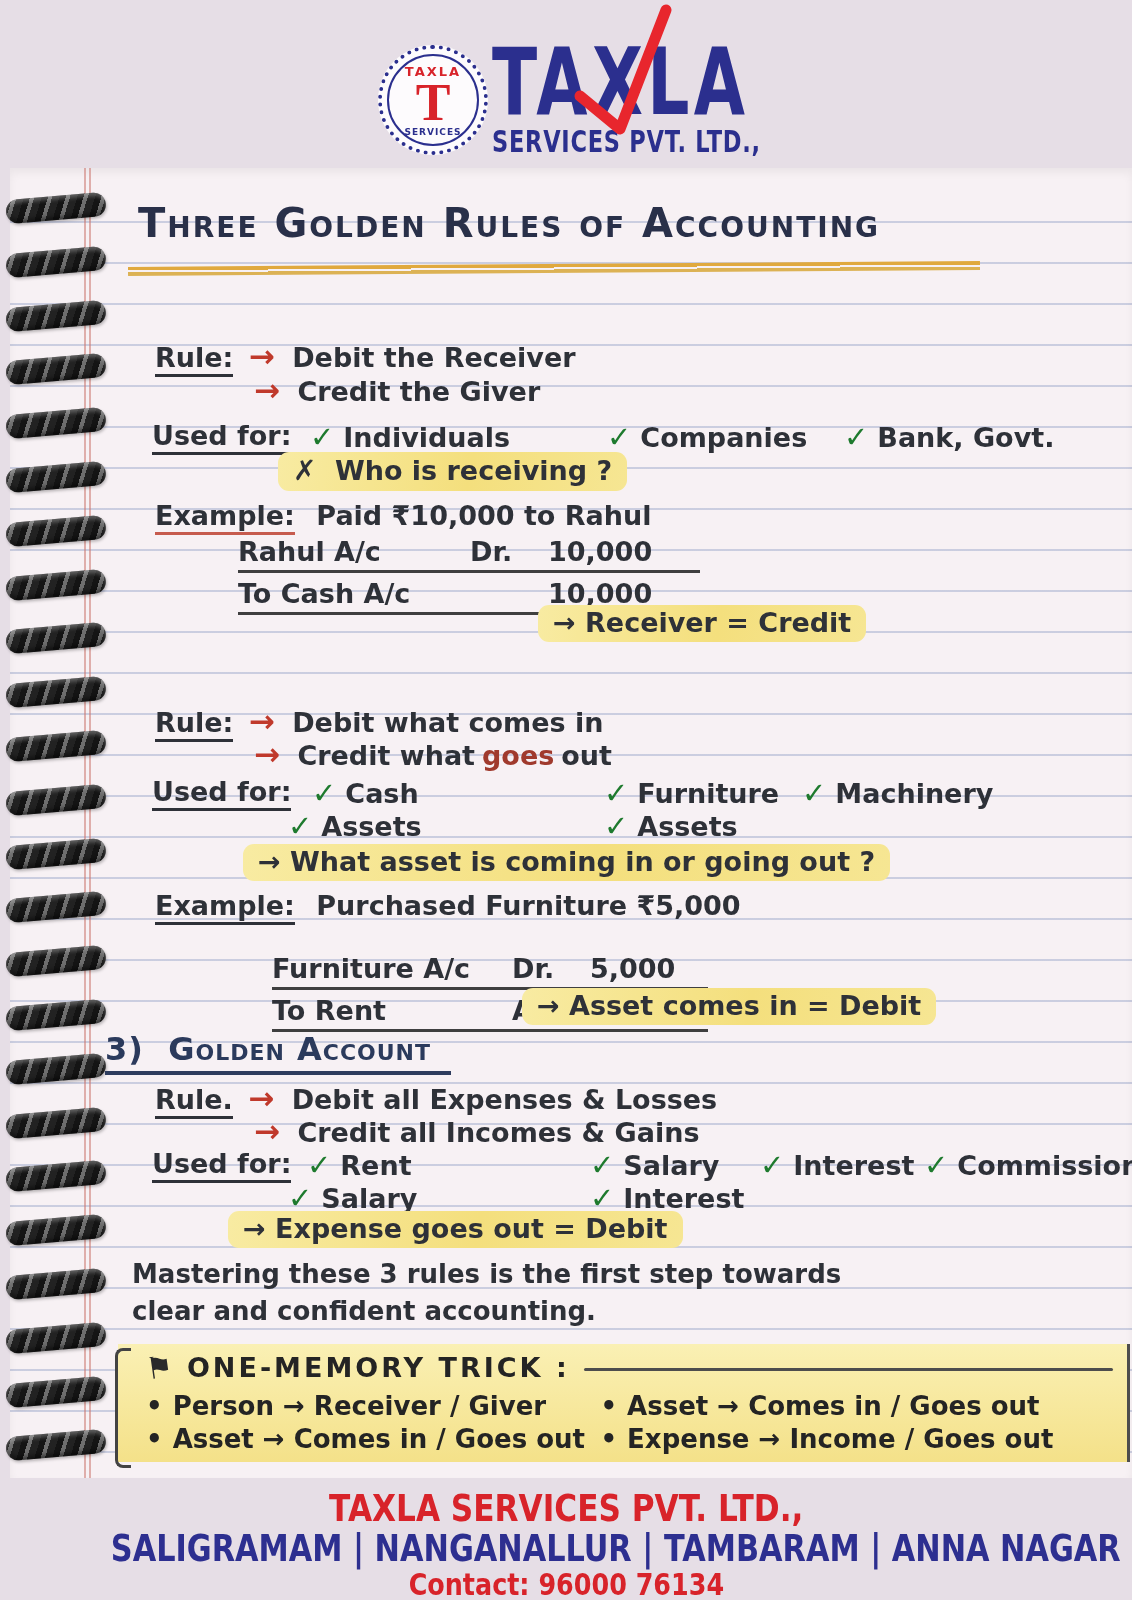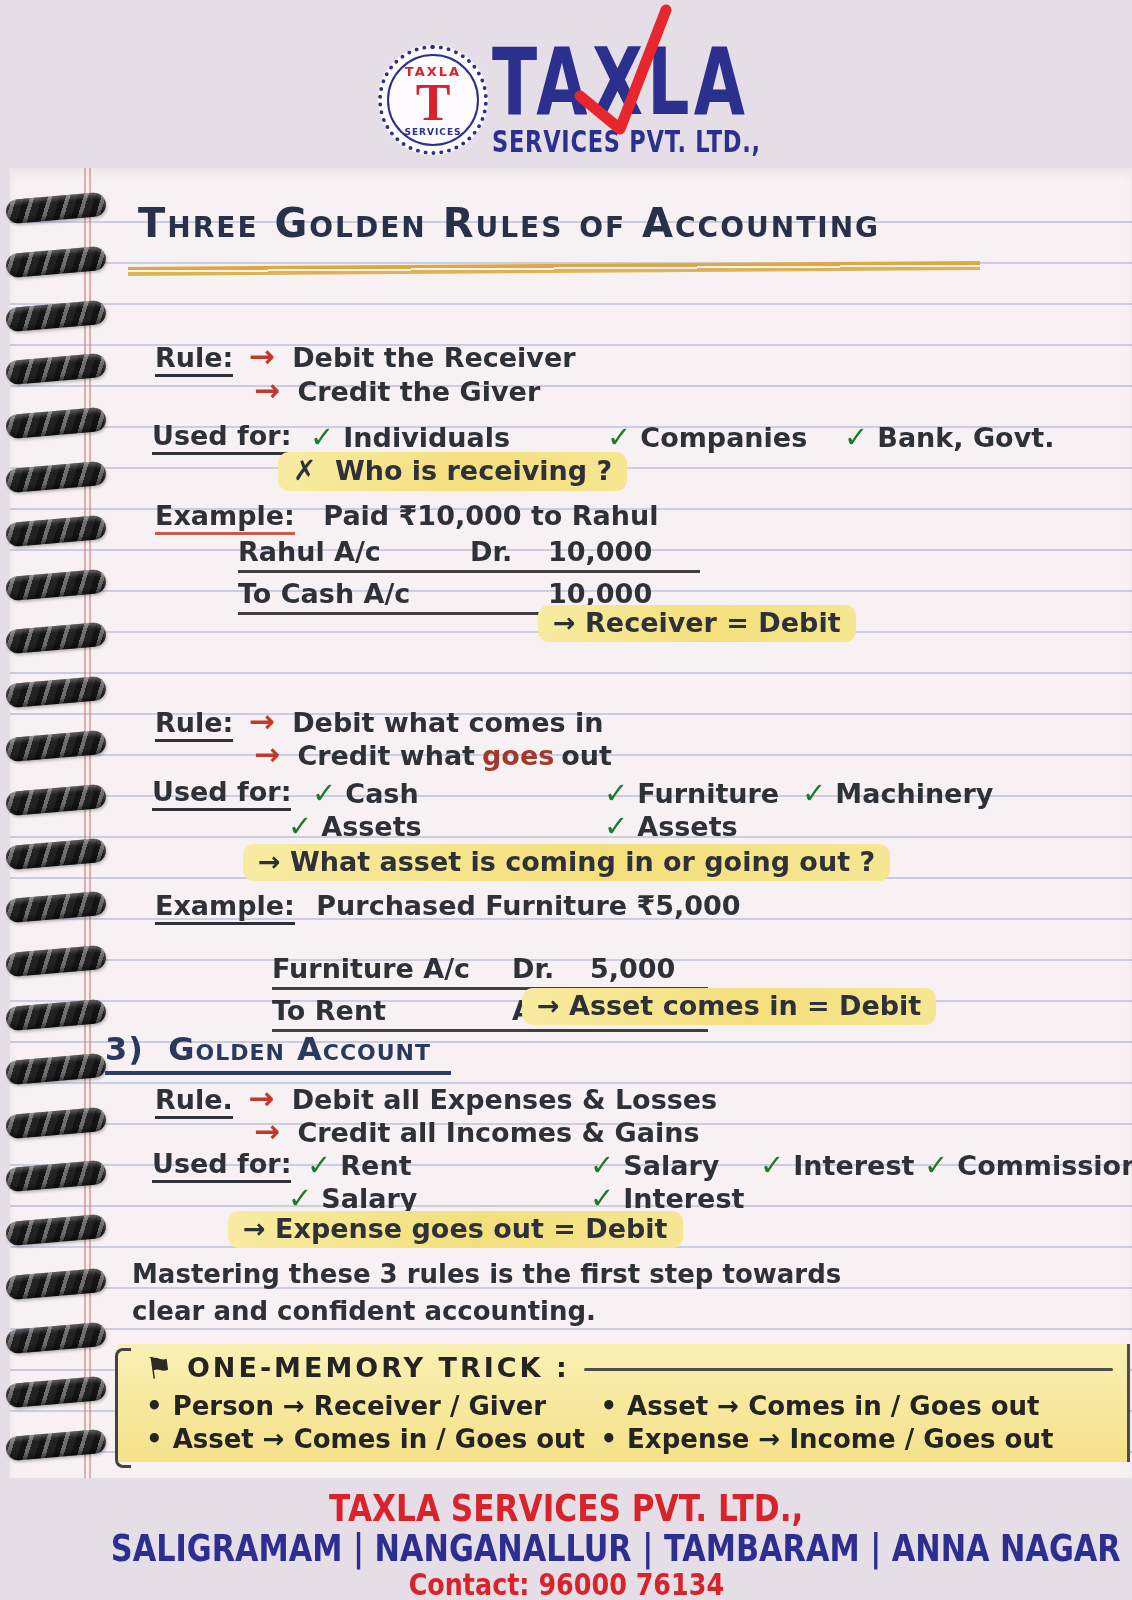--- a/index.html
+++ b/index.html
@@ -147,35 +147,35 @@
     <span class="use" style="left:158px"><span class="chk">✓</span><span>Individuals</span></span>
     <span class="use" style="left:455px"><span class="chk">✓</span><span>Companies</span></span>
     <span class="use" style="left:692px"><span class="chk">✓</span><span>Bank, Govt.</span></span>
   </div>
   <div class="abs hand hl" style="left:268px; top:284px">
     <span class="crs">✗</span>
     <span>Who is receiving ?</span>
   </div>
   <div class="abs hand" style="left:145px; top:332px">
     <span class="lbl-red">Example:</span>
-    <span style="margin-left:19px">Paid ₹10,000 to Rahul</span>
+    <span style="margin-left:12px">Paid ₹10,000 to Rahul</span>
   </div>
   <div class="abs" style="left:228px; top:368px; width:462px">
     <div class="jrow hand" style="grid-template-columns:232px 78px 152px">
       <span>Rahul A/c</span>
       <span>Dr.</span>
       <span>10,000</span>
     </div>
     <div class="jrow hand" style="grid-template-columns:232px 78px 152px">
       <span>To Cash A/c</span>
       <span></span>
       <span>10,000</span>
     </div>
   </div>
-  <div class="abs hand hl" style="left:528px; top:437px">→ Receiver = Debit</div>
+  <div class="abs hand hl" style="left:528px; top:437px">→ Receiver = Credit</div>
 
   <div class="abs hand" style="left:145px; top:535px">
     <span class="lbl">Rule:</span>
     <span class="arr">→</span>
     <span>Debit what comes in</span>
   </div>
   <div class="abs hand" style="left:238px; top:568px">
     <span class="arr">→</span>
     <span>Credit what</span><span class="red-word">goes</span><span>out</span>
   </div>

